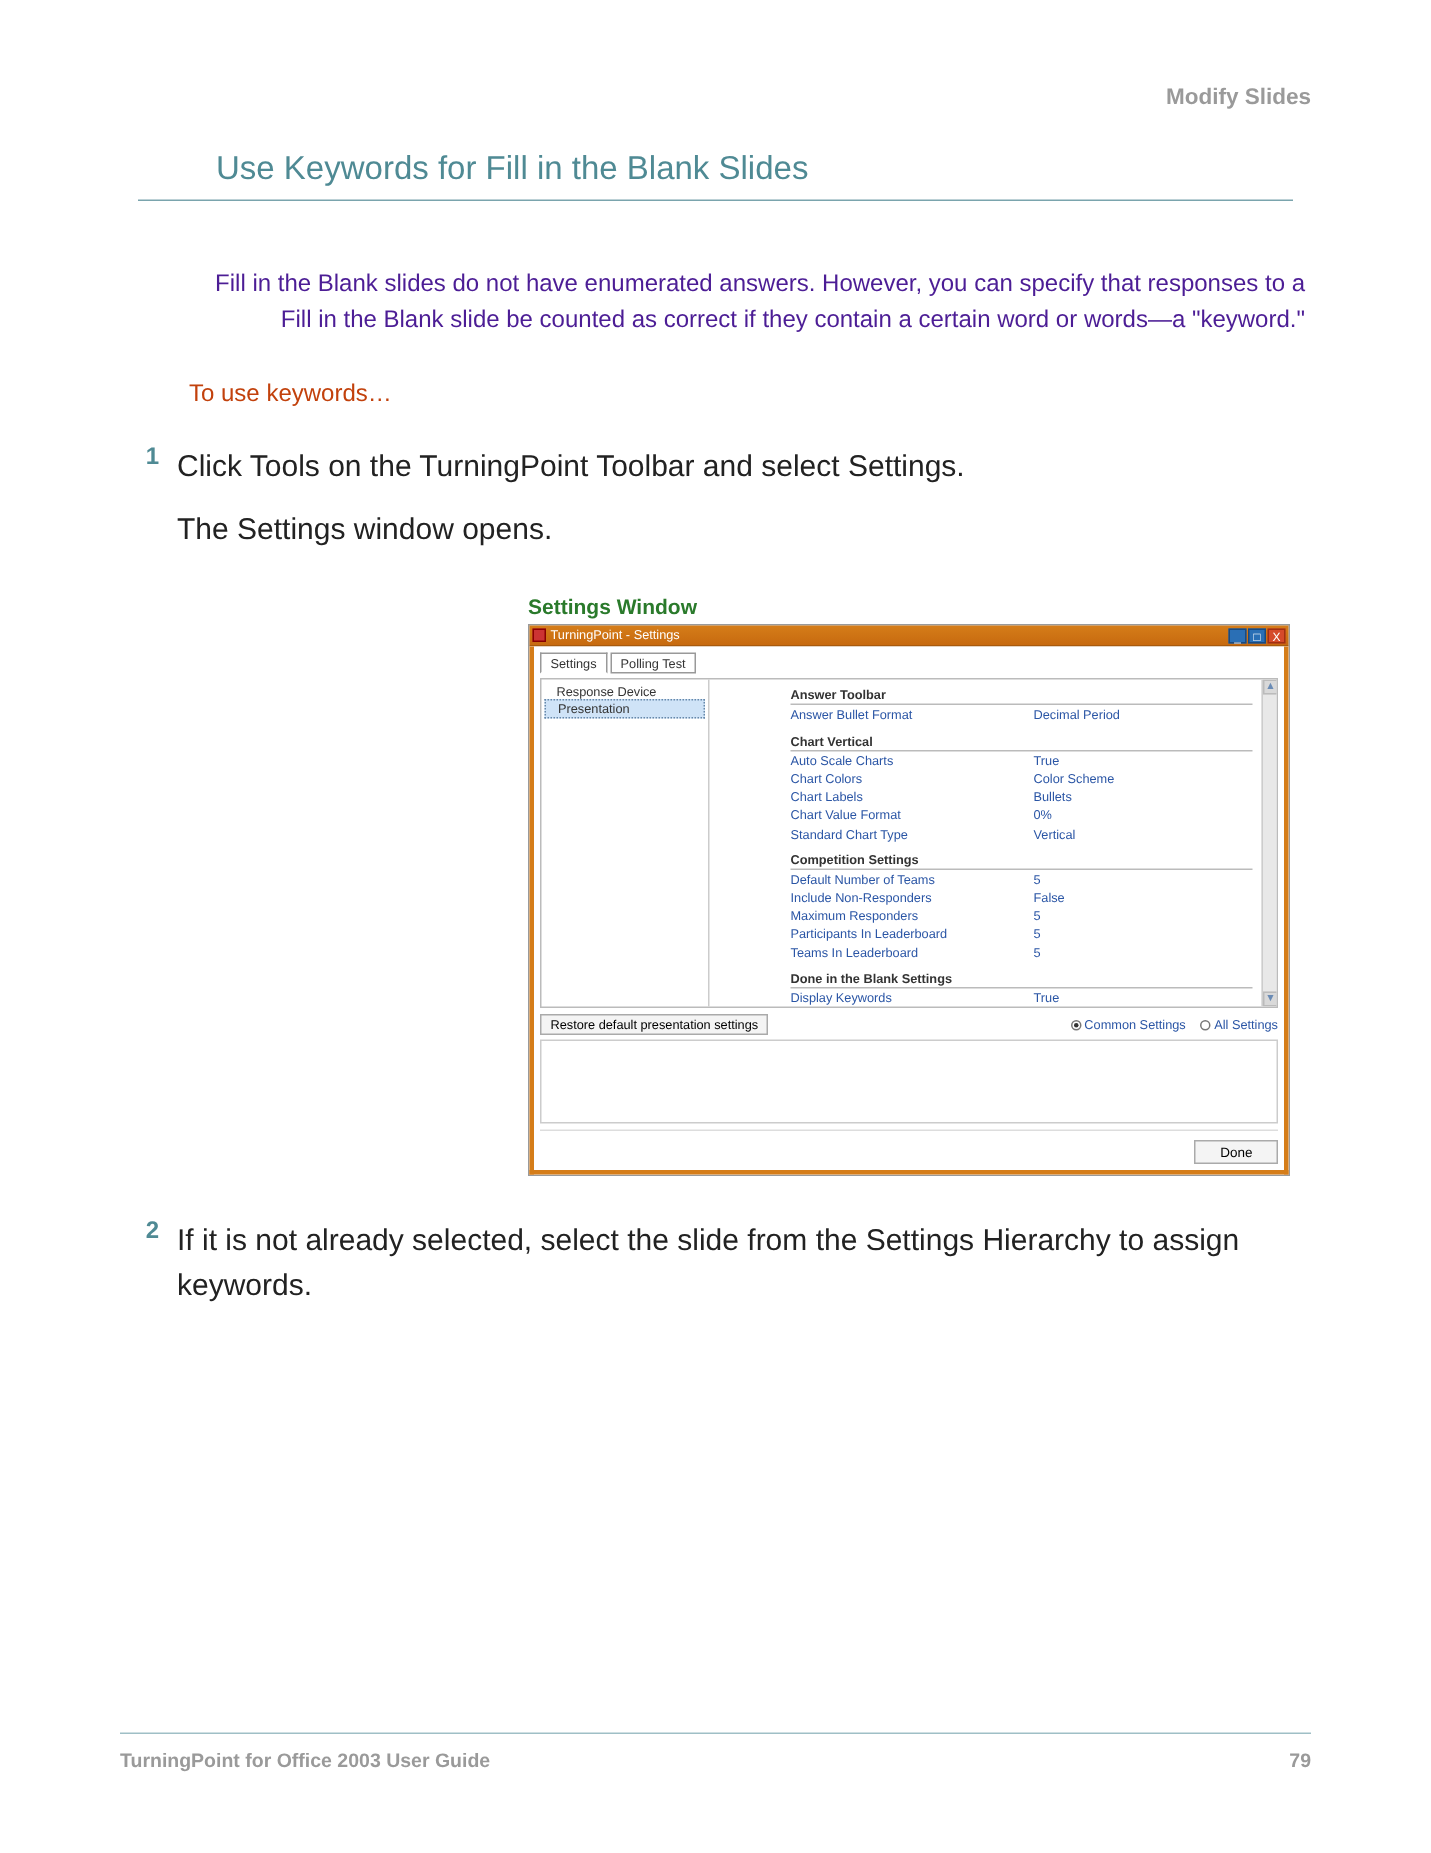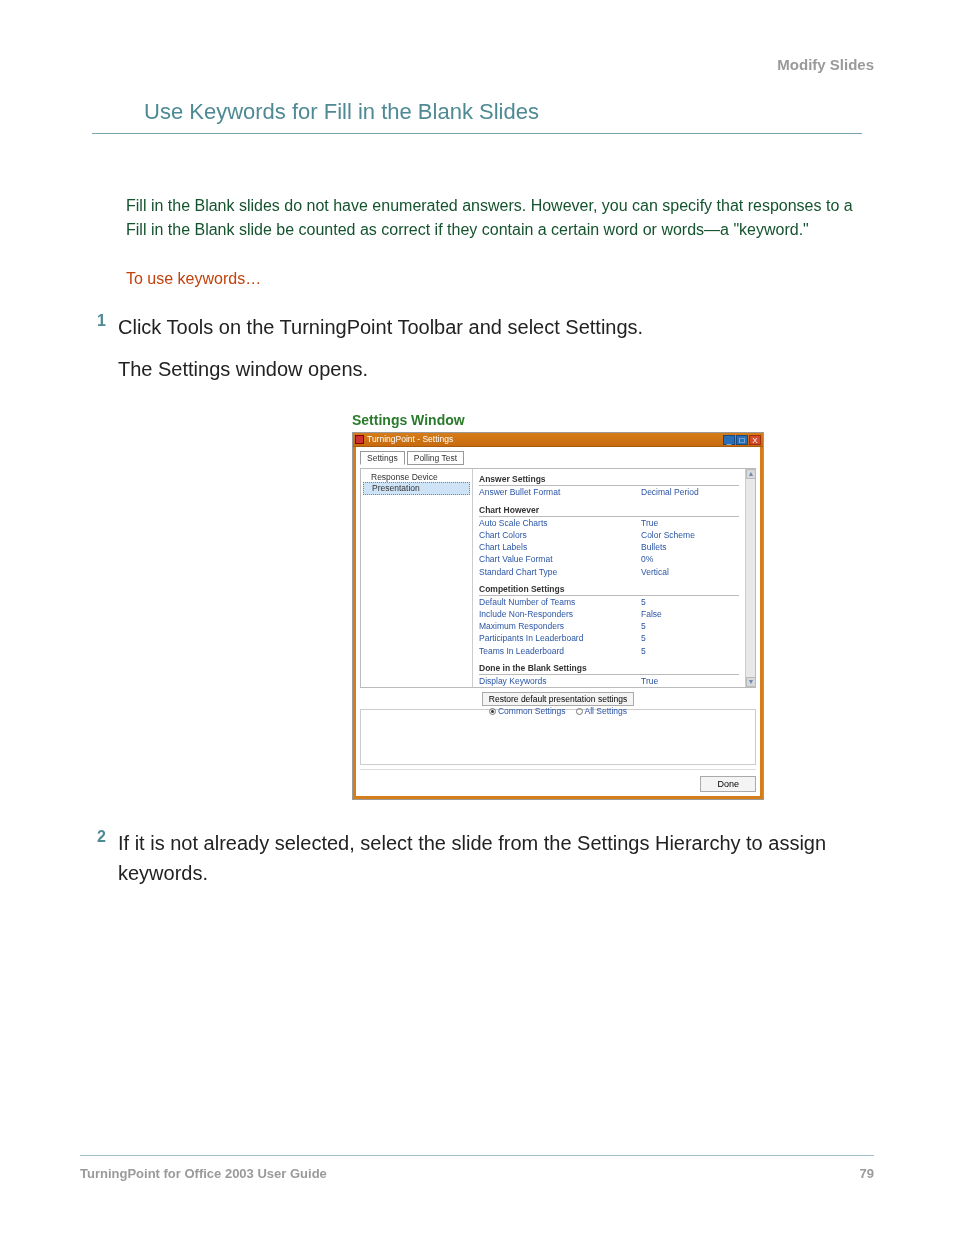--- a/index.html
+++ b/index.html
@@ -27,24 +27,25 @@
   .main-title {
     color: #4f8a94;
     font-size: 22px;
     font-weight: 400;
     margin: 12px;
     padding: 0 0 8px 52px;
     border-bottom: 1px solid #7aa4ad;
   }
   .intro {
     font-size: 16px;
-    color: #14532d;
+    color: #4c1d95;
     line-height: 1.5;
-    margin: 60px 0 0 46px;
+    margin: 44px 0 0 46px;
     padding-right: 4px;
+    text-align: right;
   }
   .subhead {
     color: #c2410c;
     font-size: 16px;
     font-weight: 400;
     margin: 28px 0 0 46px;
   }
   .steps {
     margin: 24px 0 0 0;
   }
@@ -74,21 +75,21 @@
   .figure-caption {
     color: #2a7a2b;
     font-weight: 700;
     font-size: 14px;
     margin: 28px 0 4px 0;
   }
   .figure-block {
     margin: 0 0 28px 272px;
   }
   .settings-window {
-    width: 412px;
+    width: 508px;
     border: 1px solid #9a9a9a;
     font-size: 9px;
     line-height: 1.2;
     background: #f3f3f3;
   }
   .sw-titlebar {
     background: linear-gradient(#d57d19, #c76a0f);
     border-bottom: 1px solid #a85a0d;
     height: 14px;
     display: flex;
@@ -134,20 +135,21 @@
     padding: 1px 6px;
     background: #fff;
     font-size: 8.5px;
   }
   .sw-tab.active { border-bottom-color: #fff; }
   .sw-main {
     display: flex;
     border: 1px solid #bbb;
     background: #fff;
     height: 220px;
+    gap: 48px;
   }
   .sw-tree {
     width: 112px;
     border-right: 1px solid #ccc;
     padding: 3px 2px;
   }
   .sw-tree-item {
     font-size: 8.5px;
     padding: 0 0 0 8px;
     color: #333;
@@ -199,21 +201,20 @@
     padding: 1px 0;
   }
   .sw-row .lbl { width: 162px; color: #2a55a5; }
   .sw-row .val { color: #2a55a5; }
   .sw-underpanel {
     display: flex;
     justify-content: space-between;
     align-items: center;
     margin: 4px 0 3px 0;
     height: 14px;
-    flex-direction: column;
   }
   .sw-restore {
     font-size: 8.5px;
     border: 1px solid #aaa;
     background: #f4f4f4;
     padding: 1px 6px;
   }
   .sw-radios {
     display: flex;
     gap: 10px;
@@ -311,27 +312,27 @@
             <div class="sw-tab">Polling Test</div>
           </div>
           <div class="sw-main">
             <div class="sw-tree">
               <div class="sw-tree-item">Response Device</div>
               <div class="sw-tree-item sel">Presentation</div>
             </div>
             <div class="sw-grid">
               <div class="sw-grid-inner">
 
-                <div class="sw-section-h">Answer Settings</div>
+                <div class="sw-section-h">Answer Toolbar</div>
                 <div class="sw-row">
                   <span class="lbl">Answer Bullet Format</span>
                   <span class="val">Decimal Period</span>
                 </div>
 
-                <div class="sw-section-h">Chart However</div>
+                <div class="sw-section-h">Chart Vertical</div>
                 <div class="sw-row">
                   <span class="lbl">Auto Scale Charts</span>
                   <span class="val">True</span>
                 </div>
                 <div class="sw-row">
                   <span class="lbl">Chart Colors</span>
                   <span class="val">Color Scheme</span>
                 </div>
                 <div class="sw-row">
                   <span class="lbl">Chart Labels</span>

